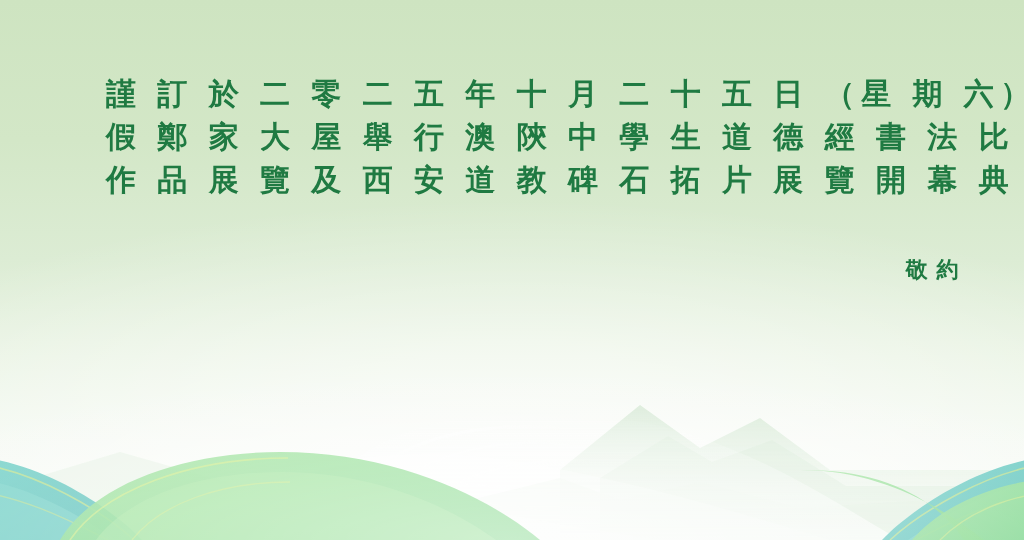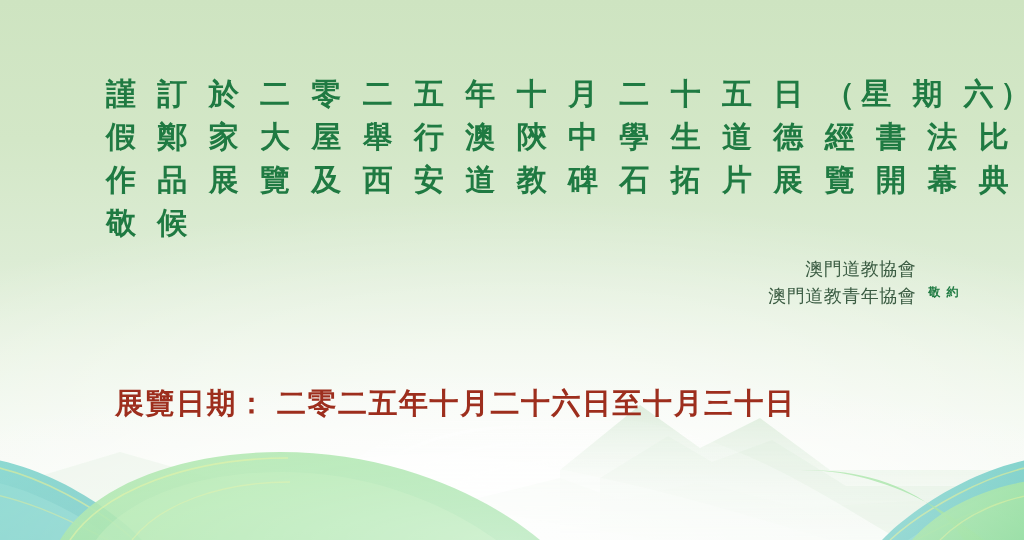--- a/index.html
+++ b/index.html
@@ -77,21 +77,21 @@
     text-align: right;
   }
   .org-name {
     font-size: 18px;
     line-height: 27px;
     letter-spacing: 0.5px;
     color: #3b5c43;
     white-space: pre;
   }
   .respect {
-    font-size: 12px;
+    font-size: 22px;
     line-height: 27px;
     letter-spacing: 1.5px;
     color: #1f7a42;
     font-weight: 600;
     white-space: pre;
     margin-left: 12px;
     margin-bottom: 4px;
   }
 
   
@@ -183,27 +183,21 @@
       <rect x="0" y="300" width="1024" height="240" fill="url(#glow)" opacity="0.55"></rect>
     </svg>
   </div>
 
   <div class="content">
 
     <div class="main-lines">
       <div class="line line-green">謹 訂 於 二 零 二 五 年 十 月 二 十 五 日 （星 期 六） 下 午 三 時</div>
       <div class="line line-green">假 鄭 家 大 屋 舉 行 澳 陝 中 學 生 道 德 經 書 法 比 賽 優 異</div>
       <div class="line line-green">作 品 展 覽 及 西 安 道 教 碑 石 拓 片 展 覽 開 幕 典 禮</div>
-      <div class="line-keihou">敬 候</div>
     </div>
 
     <div class="signature">
-      <div class="org-names">
-        <div class="org-name">澳門道教協會</div>
-        <div class="org-name">澳門道教青年協會</div>
-      </div>
       <div class="respect">敬 約</div>
     </div>
 
-    <div class="exhibit-date">展覽日期： 二零二五年十月二十六日至十月三十日</div>
 
   </div>
 </div>
 
 </body></html>

